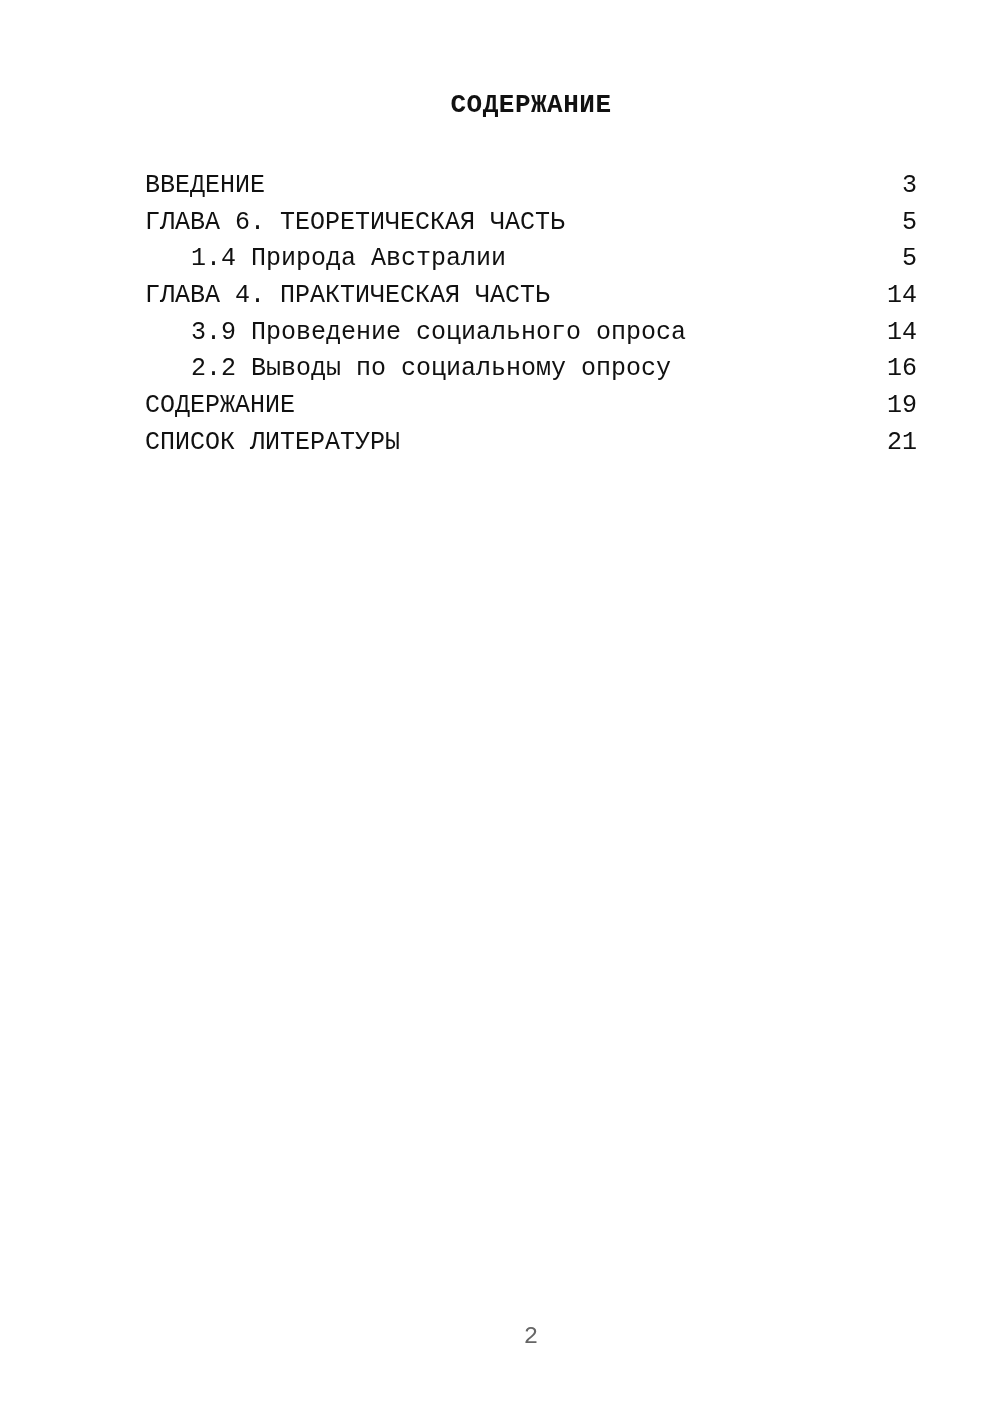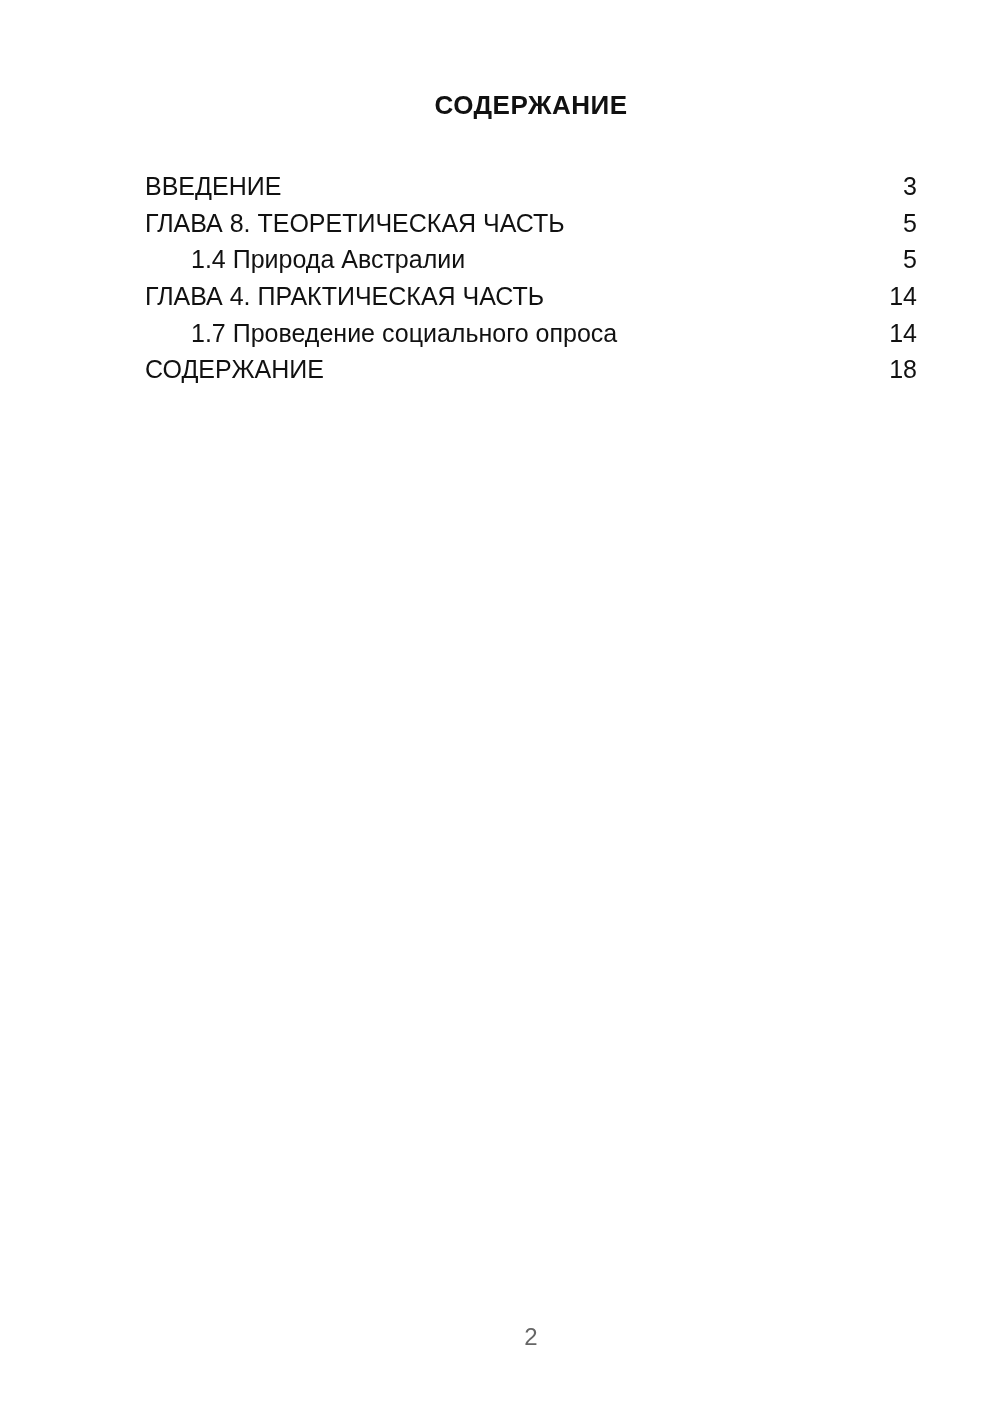--- a/index.html
+++ b/index.html
@@ -5,21 +5,21 @@
   html, body {
     margin: 0;
     padding: 0;
     background: #ffffff;
   }
   .page {
     position: relative;
     width: 1000px;
     height: 1414px;
     background: #ffffff;
-    font-family: Liberation Sans, sans-serif;
+    font-family: Liberation Mono, monospace;
     color: #111111;
     overflow: hidden;
   }
   .doc-title {
     position: absolute;
     top: 90px;
     left: 145px;
     width: 772px;
     margin: 0;
     text-align: center;
@@ -70,35 +70,43 @@
 
 <div class="page" style="background: rgb(255, 255, 255); color: rgb(17, 17, 17);">
   <h1 class="doc-title">СОДЕРЖАНИЕ</h1>
 
   <div class="toc" id="toc">
       <div class="toc-row">
     <span class="toc-label">ВВЕДЕНИЕ</span>
     <span class="toc-page">3</span>
   </div>
       <div class="toc-row">
-    <span class="toc-label">ГЛАВА 8. ТЕОРЕТИЧЕСКАЯ ЧАСТЬ</span>
+    <span class="toc-label">ГЛАВА 6. ТЕОРЕТИЧЕСКАЯ ЧАСТЬ</span>
     <span class="toc-page">5</span>
   </div>
       <div class="toc-row indent">
     <span class="toc-label">1.4 Природа Австралии</span>
     <span class="toc-page">5</span>
   </div>
       <div class="toc-row">
     <span class="toc-label">ГЛАВА 4. ПРАКТИЧЕСКАЯ ЧАСТЬ</span>
     <span class="toc-page">14</span>
   </div>
       <div class="toc-row indent">
-    <span class="toc-label">1.7 Проведение социального опроса</span>
+    <span class="toc-label">3.9 Проведение социального опроса</span>
     <span class="toc-page">14</span>
+  </div>
+      <div class="toc-row indent">
+    <span class="toc-label">2.2 Выводы по социальному опросу</span>
+    <span class="toc-page">16</span>
   </div>
       <div class="toc-row">
     <span class="toc-label">СОДЕРЖАНИЕ</span>
-    <span class="toc-page">18</span>
+    <span class="toc-page">19</span>
+  </div>
+      <div class="toc-row">
+    <span class="toc-label">СПИСОК ЛИТЕРАТУРЫ</span>
+    <span class="toc-page">21</span>
   </div>
     </div>
 
   <div class="footer-page-number" style="color: rgb(102, 102, 102);">2</div>
 </div>
 
 </body></html>

